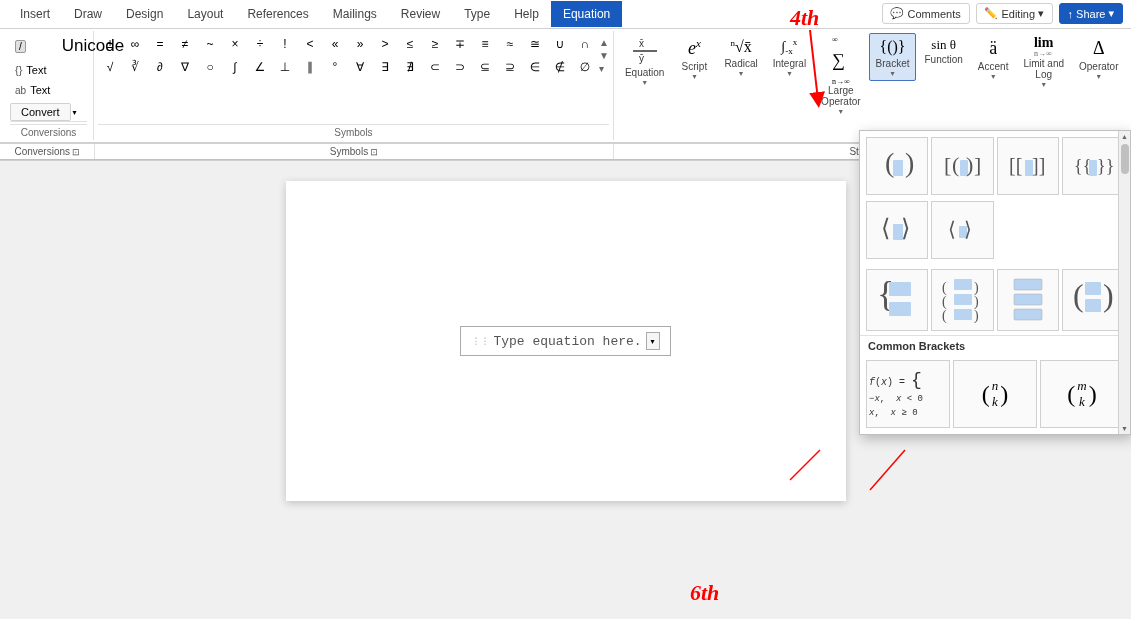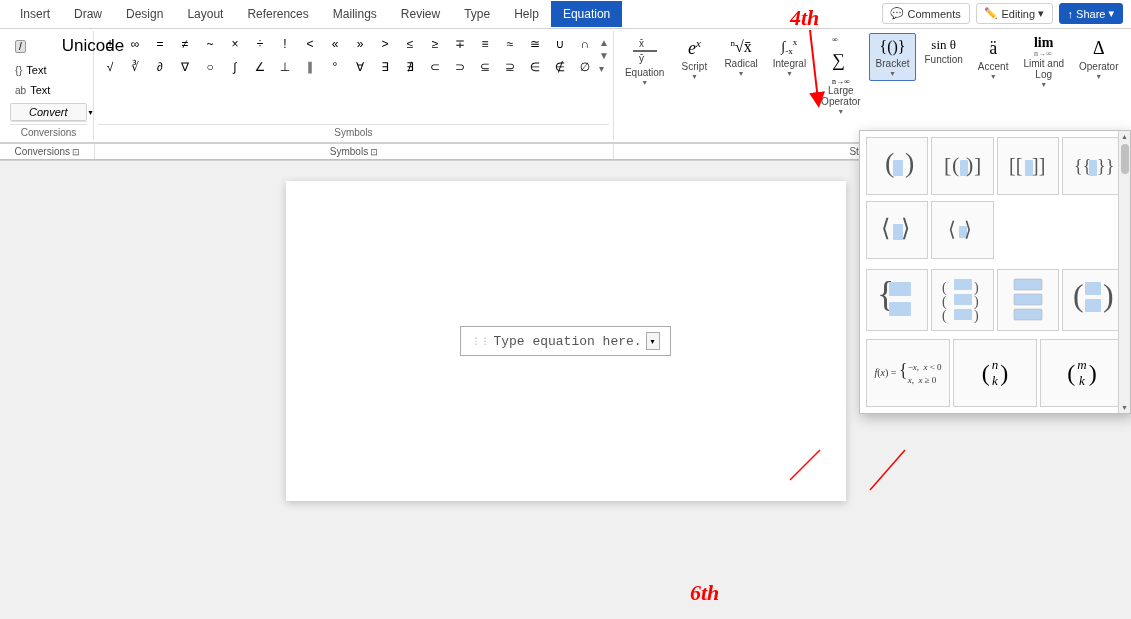--- a/index.html
+++ b/index.html
@@ -71,21 +71,21 @@
         </div>
         <div class="conv-btn" style="margin-bottom:2px;">
           <span style="font-size:11px; color:#555;">{}</span>
           <span style="font-size:11px;">Text</span>
         </div>
         <div class="conv-btn">
           <span style="font-size:10px; color:#555;">ab</span>
           <span style="font-size:11px;">Text</span>
         </div>
         <div style="display:flex; align-items:center; margin-top:4px;">
-          <div style="border:1px solid #d0d0d0; padding:2px 18px; font-size:11px; cursor:pointer; background:#f8f8f8; border-radius:2px;font-style:italic;">Convert</div>
+          <div style="border:1px solid #d0d0d0; padding:2px 10px; font-size:11px; cursor:pointer; background:#f8f8f8; border-radius:2px;">Convert</div>
           <span style="font-size:8px; margin-left:2px; cursor:pointer;">▾</span>
         </div>
         <div class="ribbon-section-label"></div>
         <div style="font-size:10px; color:#666; text-align:center; border-top:1px solid #e0e0e0; padding-top:2px; margin-top:auto;">Conversions</div>
       </div>
 
       <div style="display:flex; flex-direction:column; padding:2px 4px; border-right:1px solid #e0e0e0; flex:1;">
         <div style="display:flex; align-items:center;">
           <div style="display:grid; grid-template-columns:repeat(20, 24px); gap:1px;">
             <div class="sym-btn">±</div>
@@ -351,24 +351,25 @@
         <div style="border:1px solid #d0d0d0; height:62px; display:flex; align-items:center; justify-content:center; cursor:pointer; background:#fafafa;">
           <svg width="44" height="52" viewBox="0 0 44 52">
             <text x="2" y="32" font-size="32" fill="#555" font-family="serif">(</text>
             <rect x="14" y="8" width="16" height="13" fill="#b8d4f0" rx="1"></rect>
             <rect x="14" y="25" width="16" height="13" fill="#b8d4f0" rx="1"></rect>
             <text x="32" y="32" font-size="32" fill="#555" font-family="serif">)</text>
           </svg>
         </div>
       </div>
 
+      <div style="font-size:11px; font-weight:bold; color:#333; padding:4px 8px; border-top:1px solid #e0e0e0;">Common Brackets</div>
       <div style="display:grid; grid-template-columns:repeat(3,1fr); gap:3px; padding:4px 6px 6px;">
 
         <div style="border:1px solid #d0d0d0; height:68px; display:flex; align-items:center; justify-content:center; cursor:pointer; background:#fafafa; font-family:serif; font-size:10px; padding:2px;">
-          <div style="text-align:left; font-size:10px; font-family:Liberation Serif, serif; color:#333; line-height:1.4;">
+          <div style="text-align:left; font-size:10px; font-family:Liberation Mono, monospace; color:#333; line-height:1.4;">
             <i>f</i>(<i>x</i>) = <span style="font-size:18px;">{</span><span style="display:inline-block; vertical-align:middle; font-size:9px; line-height:1.5;">−<i>x</i>,&nbsp;&nbsp;<i>x</i> &lt; 0<br><i>x</i>,&nbsp;&nbsp;<i>x</i> ≥ 0</span>
           </div>
         </div>
 
         <div style="border:1px solid #d0d0d0; height:68px; display:flex; align-items:center; justify-content:center; cursor:pointer; background:#fafafa;">
           <div style="font-family:serif; font-size:14px; display:flex; align-items:center;">
             <span style="font-size:24px;">(</span>
             <span style="display:inline-flex; flex-direction:column; align-items:center; margin:0 2px;">
               <span style="font-size:13px; font-style:italic;">n</span>
               <span style="font-size:13px; font-style:italic;">k</span>

